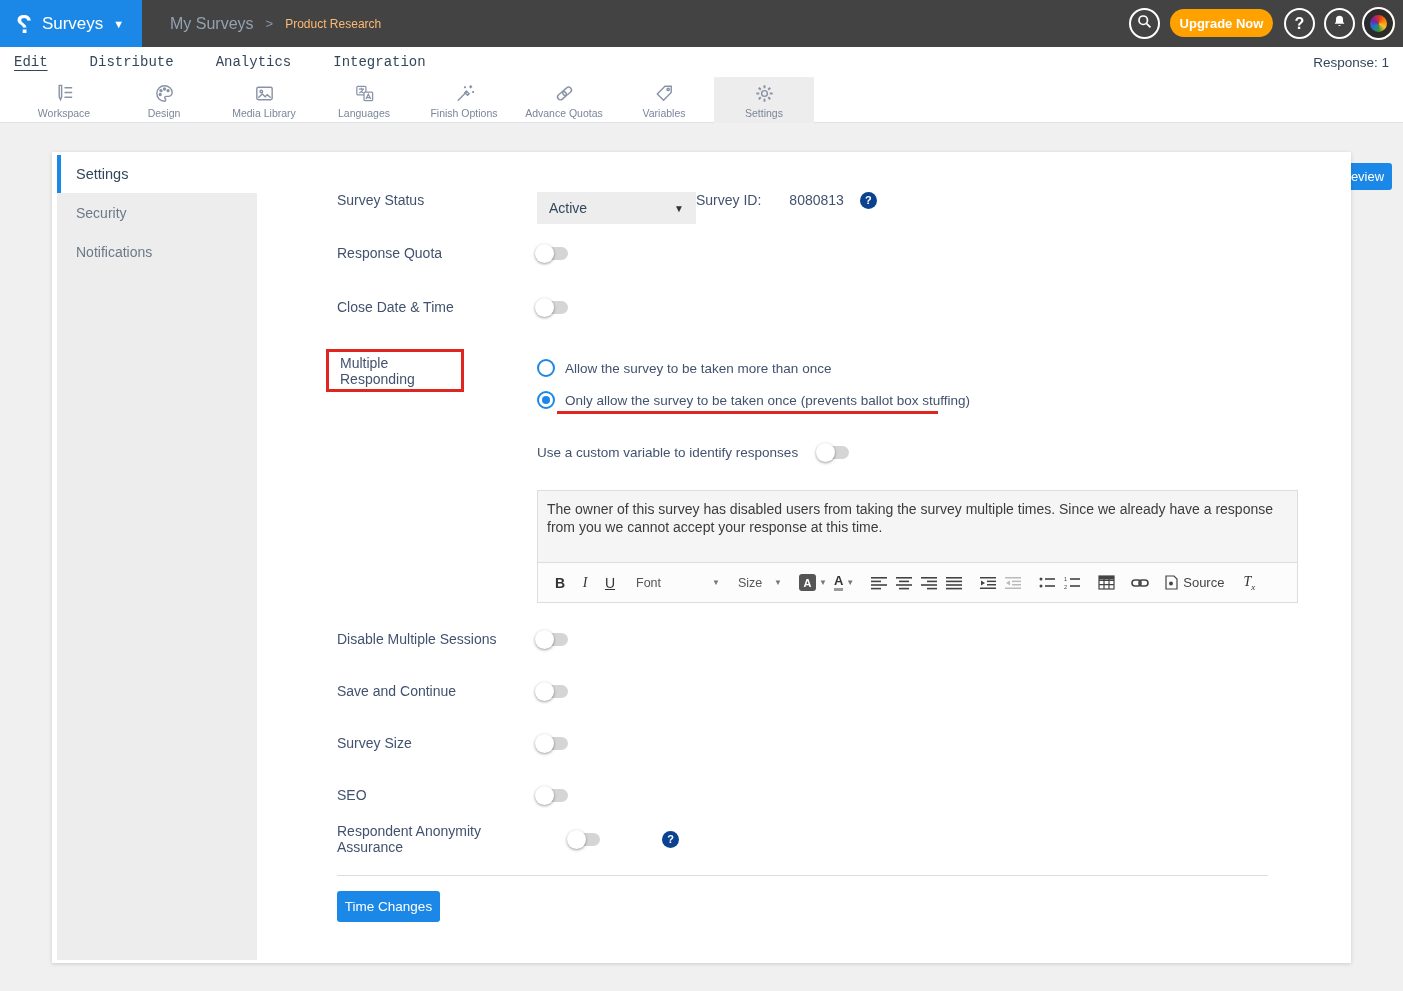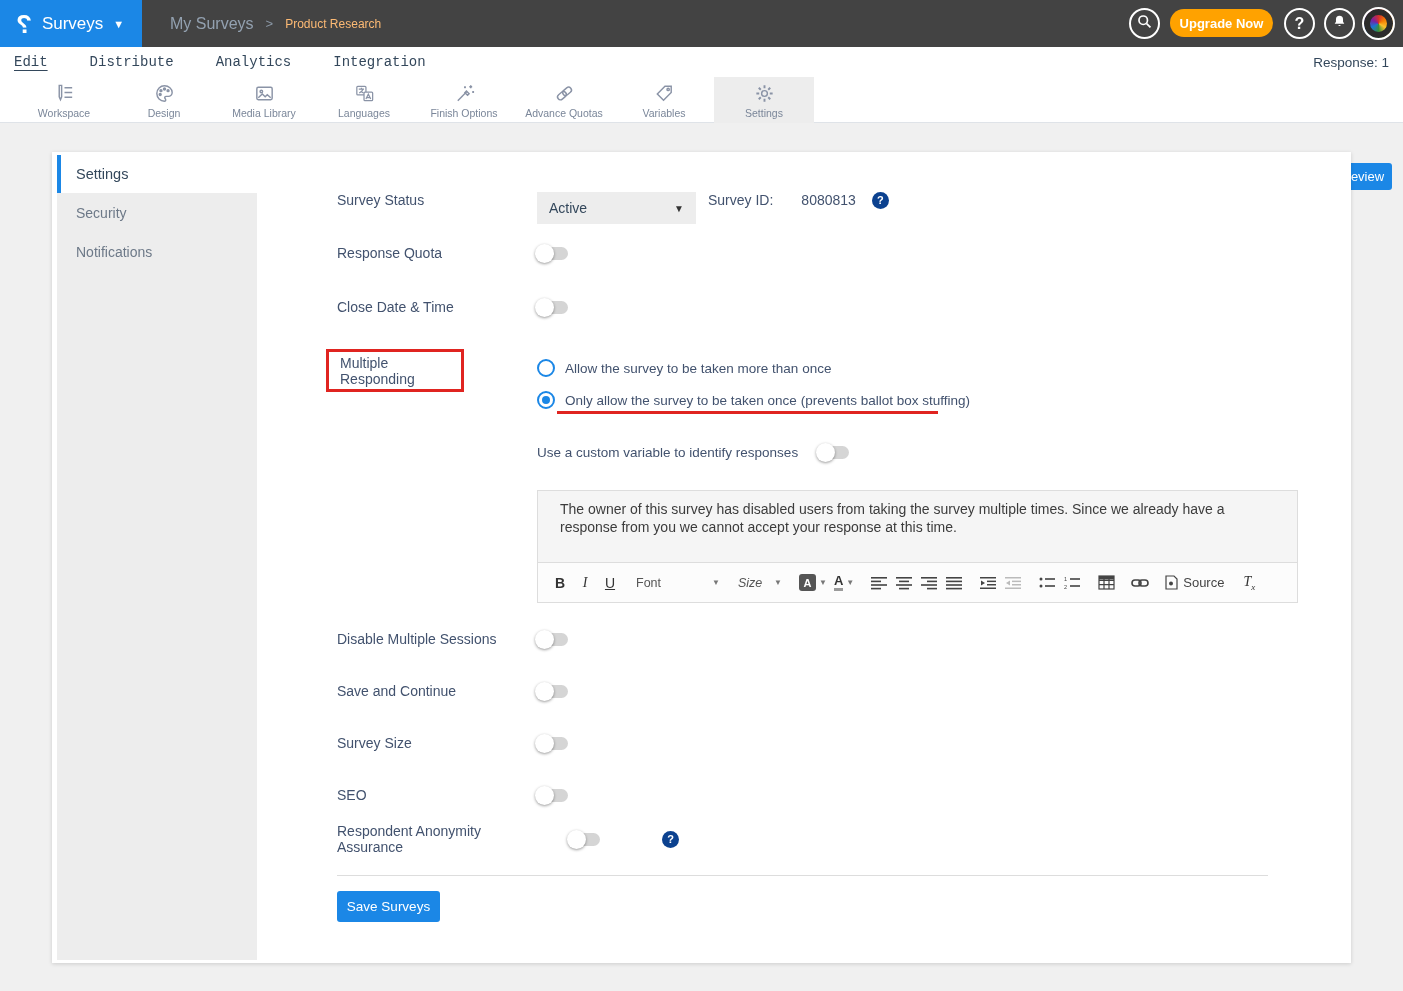--- a/index.html
+++ b/index.html
@@ -48,21 +48,21 @@
   #status-select { width:159px; height:32px; background:#ededed; border:none; display:flex; align-items:center; justify-content:space-between; padding:0 12px; font-size:14px; color:#33475b; cursor:pointer;margin-top:16px; }
   .select-caret { font-size:10px; color:#333; }
   .radio { width:18px; height:18px; border:2px solid #1b87e6; border-radius:50%; background:#fff; position:relative; flex:0 0 18px; cursor:pointer; }
   .radio.checked::after { content:""; position:absolute; left:3px; top:3px; width:8px; height:8px; border-radius:50%; background:#1b87e6; }
   .radio-label { font-size:13.5px; color:#42526e; margin-left:10px; }
   
   #multi-red-box { position:absolute; left:274px; top:197px; width:138px; height:43px; border:3px solid var(--ann-red); display:flex; align-items:center; padding-left:11px; }
   #red-underline { position:absolute; left:505px; top:259px; width:381px; height:3px; background:var(--ann-red); }
   
   #editor { position:absolute; left:485px; top:338px; width:761px; }
-  #editor-content { background:#f5f5f5; border:1px solid #ddd; height:73px; padding:10px 22px; font-size:14px; color:#3c3c3c; line-height:1.25; }
+  #editor-content { background:#f5f5f5; border:1px solid #ddd; height:73px; padding:10px 9px; font-size:14px; color:#3c3c3c; line-height:1.25; }
   #editor-toolbar { background:#fcfcfc; border:1px solid #ddd; border-top:none; height:40px; display:flex; align-items:center; padding:0 10px; gap:1px; }
   .ebtn { min-width:24px; height:26px; display:flex; align-items:center; justify-content:center; color:#333; font-size:14px; cursor:pointer; border-radius:2px; padding:0 3px; }
   .ebtn svg { display:block; }
   .ebtn.disabled { opacity:.35; cursor:default; }
   .e-sep { width:8px; }
   .e-select { display:flex; align-items:center; justify-content:space-between; color:#555; font-size:12.5px; cursor:pointer; padding:0 4px; height:26px; }
   .swatch-a { width:17px; height:17px; background:#555; color:#fff; border-radius:3px; font-size:11px; font-weight:bold; display:flex; align-items:center; justify-content:center; }
   .color-a { font-weight:bold; font-size:13px; color:#333; border-bottom:3px solid #9a9a9a; line-height:1; padding-bottom:1px; }
   .mini-caret { font-size:8px; color:#777; margin-left:3px; }
   #divider { position:absolute; left:285px; top:723px; width:931px; height:1px; background:#ddd; }
@@ -225,21 +225,21 @@
         <span>Notifications</span>
       </div>
   </div>
 
   <div class="frow" style="top:32px; height:32px; right:50px;">
     <span class="flabel label-col">Survey Status</span>
     <div id="status-select">
       <span>Active</span>
       <span class="select-caret">▼</span>
     </div>
-    <span class="flabel" style="margin-left:12px;">Survey ID:</span>
+    <span class="flabel" style="margin-left:0;">Survey ID:</span>
     <span class="flabel" style="margin-left:28px;">8080813</span>
     <span class="help-dot" style="margin-left:16px;">?</span>
   </div>
 
   <div class="frow" style="top:89px; height:24px;">
     <span class="flabel label-col">Response Quota</span>
     <div class="toggle">
         <div class="knob"></div>
       </div>
   </div>
@@ -276,21 +276,21 @@
     <div id="editor-toolbar">
       <span class="ebtn" style="font-weight:bold;">B</span>
       <span class="ebtn" style="font-style:italic; font-family:'Liberation Serif',serif;">I</span>
       <span class="ebtn" style="text-decoration:underline;">U</span>
       <span class="e-sep"></span>
       <div class="e-select" style="width:92px;">
         <span>Font</span>
           <span class="mini-caret">▼</span>
       </div>
       <span class="e-sep"></span>
-      <div class="e-select" style="width:52px;font-style:italic;">
+      <div class="e-select" style="width:52px;">
         <span>Size</span>
           <span class="mini-caret">▼</span>
       </div>
       <span class="e-sep"></span>
       <span class="ebtn">
         <span class="swatch-a">A</span>
           <span class="mini-caret">▼</span>
       </span>
       <span class="ebtn">
         <span class="color-a">A</span>
@@ -441,14 +441,14 @@
   </div>
   <div class="frow" style="top:675px; height:24px;gap:32px;">
     <span class="flabel label-col">Respondent Anonymity Assurance</span>
     <div class="toggle">
         <div class="knob"></div>
       </div>
     <span class="help-dot" style="margin-left:30px;">?</span>
   </div>
 
   <div id="divider"></div>
-  <button id="save-btn">Save Surveys</button>
+  <button id="save-btn">Time Changes</button>
 </div>
 
 </body></html>

